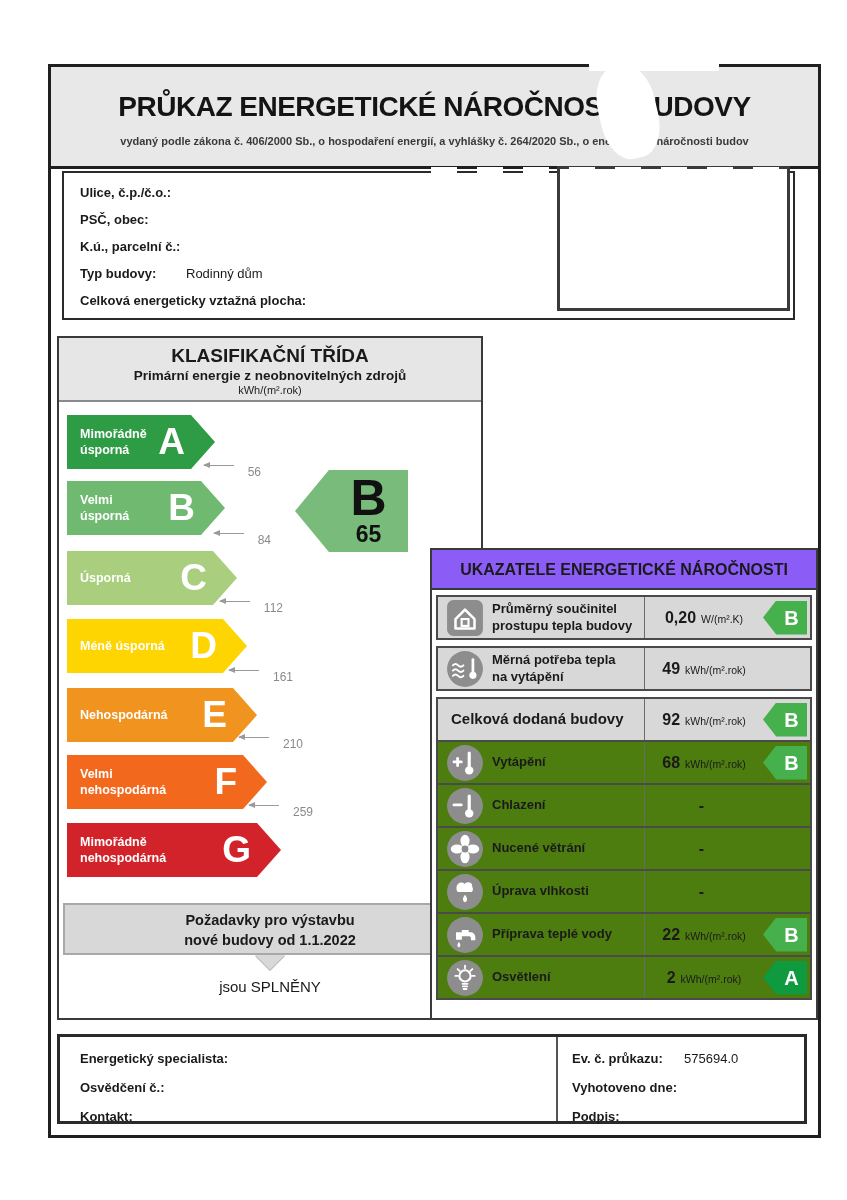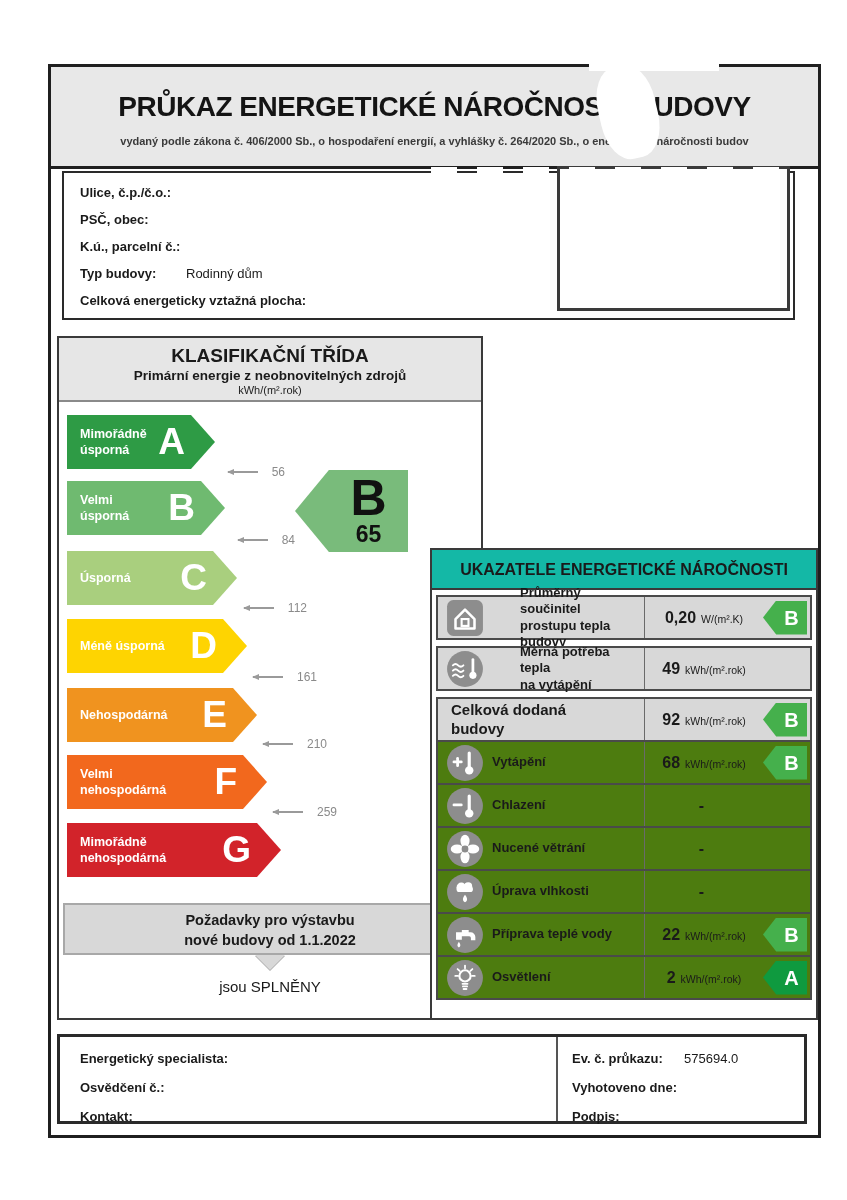--- a/index.html
+++ b/index.html
@@ -38,21 +38,21 @@
   .cls-lbl span { display:block; }
   .cls-ltr { position:absolute; right:30px; top:50%; transform:translateY(-50%); font-size:37px; font-weight:bold; }
   .a0 { top:13px;  width:148px; }
   .a1 { top:79px;  width:158px; }
   .a2 { top:149px; width:170px; }
   .a3 { top:217px; width:180px; }
   .a4 { top:286px; width:190px; }
   .a5 { top:353px; width:200px; }
   .a6 { top:421px; width:214px; }
 
-  .thr { position:absolute; left:24px; display:flex; justify-content:flex-end; align-items:center; gap:14px; color:#8a8a8a; font-size:12px; }
+  .thr { position:absolute; left:0; display:flex; justify-content:flex-end; gap:14px; color:#8a8a8a; font-size:12px; }
   .thr-line { width:30px; height:1.4px; background:#9a9a9a; position:relative; }
   .thr-line::before { content:''; position:absolute; left:-1px; top:-2.8px; border-top:3.5px solid transparent; border-bottom:3.5px solid transparent; border-right:7px solid #9a9a9a; }
   .t0 { top:63px;  width:202px; }
   .t1 { top:131px; width:212px; }
   .t2 { top:199px; width:224px; }
   .t3 { top:268px; width:234px; }
   .t4 { top:335px; width:244px; }
   .t5 { top:403px; width:254px; }
 
   .big-ind { position:absolute; left:236px; top:68px; width:113px; height:82px;
@@ -73,26 +73,26 @@
   .rt-title { padding-top:10px; font-size:16px; font-weight:bold; }
   .rt-unit { font-size:13px; margin-top:2px; }
   .rt-body { position:absolute; left:4px; right:4px; top:58px; bottom:5px; border:1.5px solid #5a5a5a; background:#fff; }
   .legend-item { position:absolute; left:12px; display:flex; align-items:center; gap:8px; font-size:13px; font-weight:bold; }
   .li-0 { top:10px; } .li-1 { top:33px; }
   .legend-swatch { width:13px; height:13px; flex:none; }
   .pie { position:absolute; left:224px; top:8px; width:94px; height:94px; border-radius:50%; }
 
   
   .rb-panel { position:absolute; left:379px; top:481px; width:388px; height:472px; border:2.5px solid #3a3a3a; background:#fff; }
-  .rb-title { height:40px; background:#14b8a6; border-bottom:2.5px solid #3a3a3a; text-align:center; font-size:16px; font-weight:bold; padding-top:11px; }
+  .rb-title { height:40px; background:#8b5cf6; border-bottom:2.5px solid #3a3a3a; text-align:center; font-size:16px; font-weight:bold; padding-top:11px; }
   .rb-rows { padding:5px 4px; }
   .ind-row { display:flex; align-items:center; border:2px solid #4a4a4a; height:45px; background:#4d7c0f; margin-top:-2px; position:relative; }
   .ind-row.first { margin-top:0; }
   .ind-row.gap { margin-top:6px; }
-  .ind-row.bg-gray { background:#d8d8d8;gap:28px; }
+  .ind-row.bg-gray { background:#d8d8d8; }
   .icon-cell { width:54px; flex:none; display:flex; justify-content:center; align-items:center; }
   .lbl-cell { flex:1; font-size:13px; font-weight:bold; line-height:1.25; }
   .lbl-cell span { display:block; }
   .row-total .lbl-cell { font-size:15px; padding-left:13px; }
   .val-cell { width:166px; flex:none; align-self:stretch; border-left:1.5px solid #6a6a6a; display:flex; align-items:center; }
   .vu { flex:1; display:flex; align-items:baseline; justify-content:center; gap:5px; }
   .val { font-size:16px; font-weight:bold; }
   .unit { font-size:10.5px; }
   .badge { width:44px; height:34px; flex:none; margin-right:3px; position:relative;
     clip-path:polygon(0 50%, 30% 0, 100% 0, 100% 100%, 30% 100%); }

